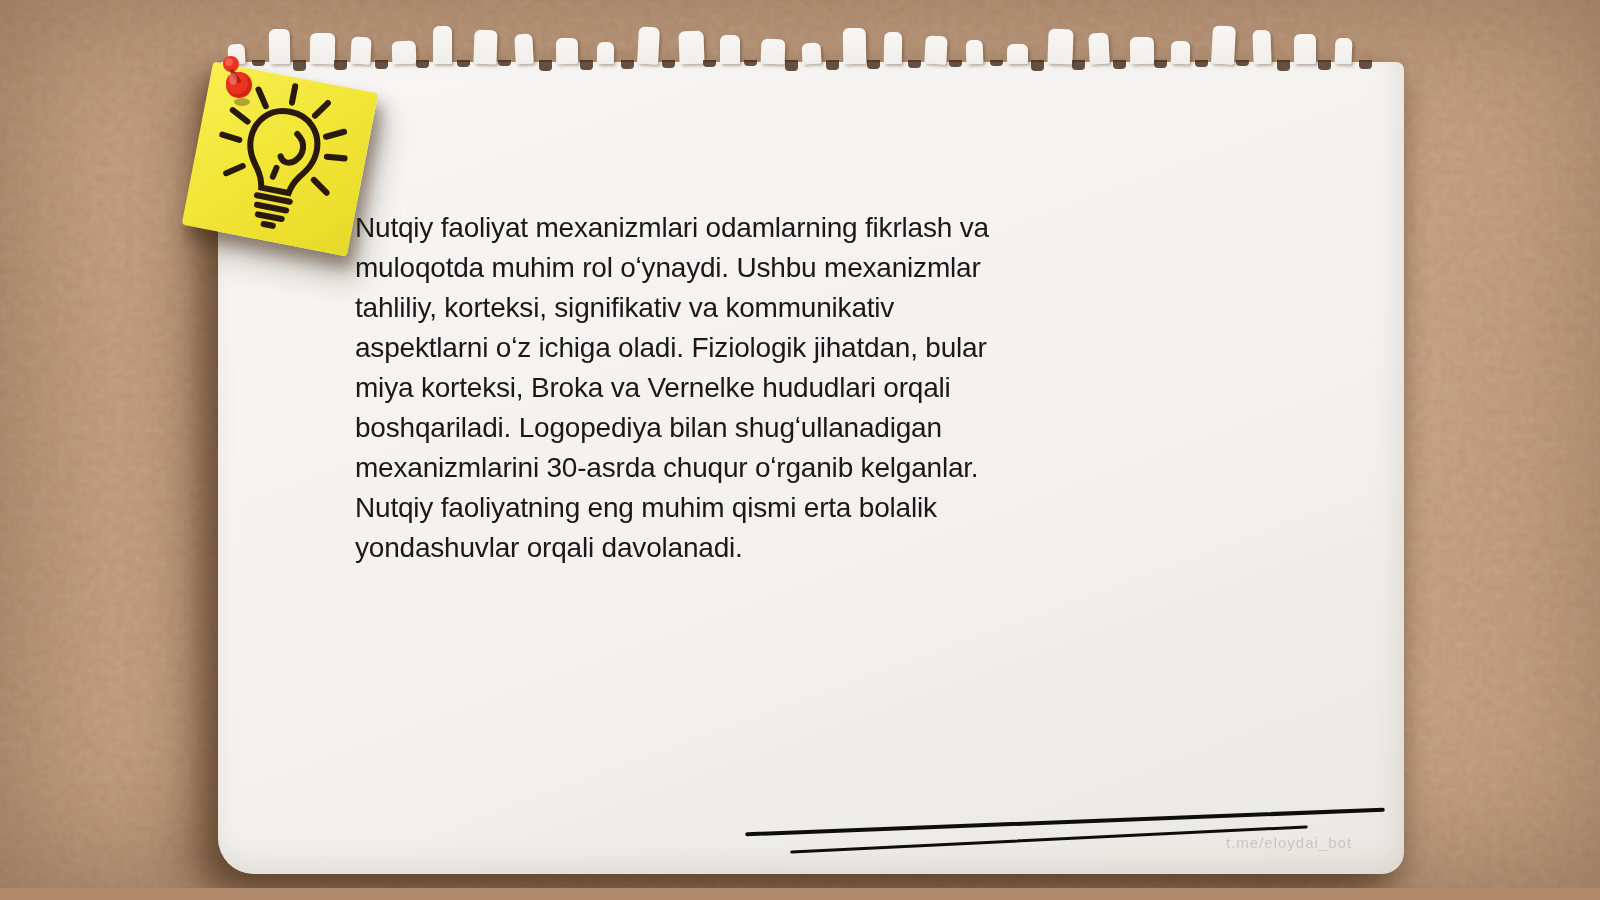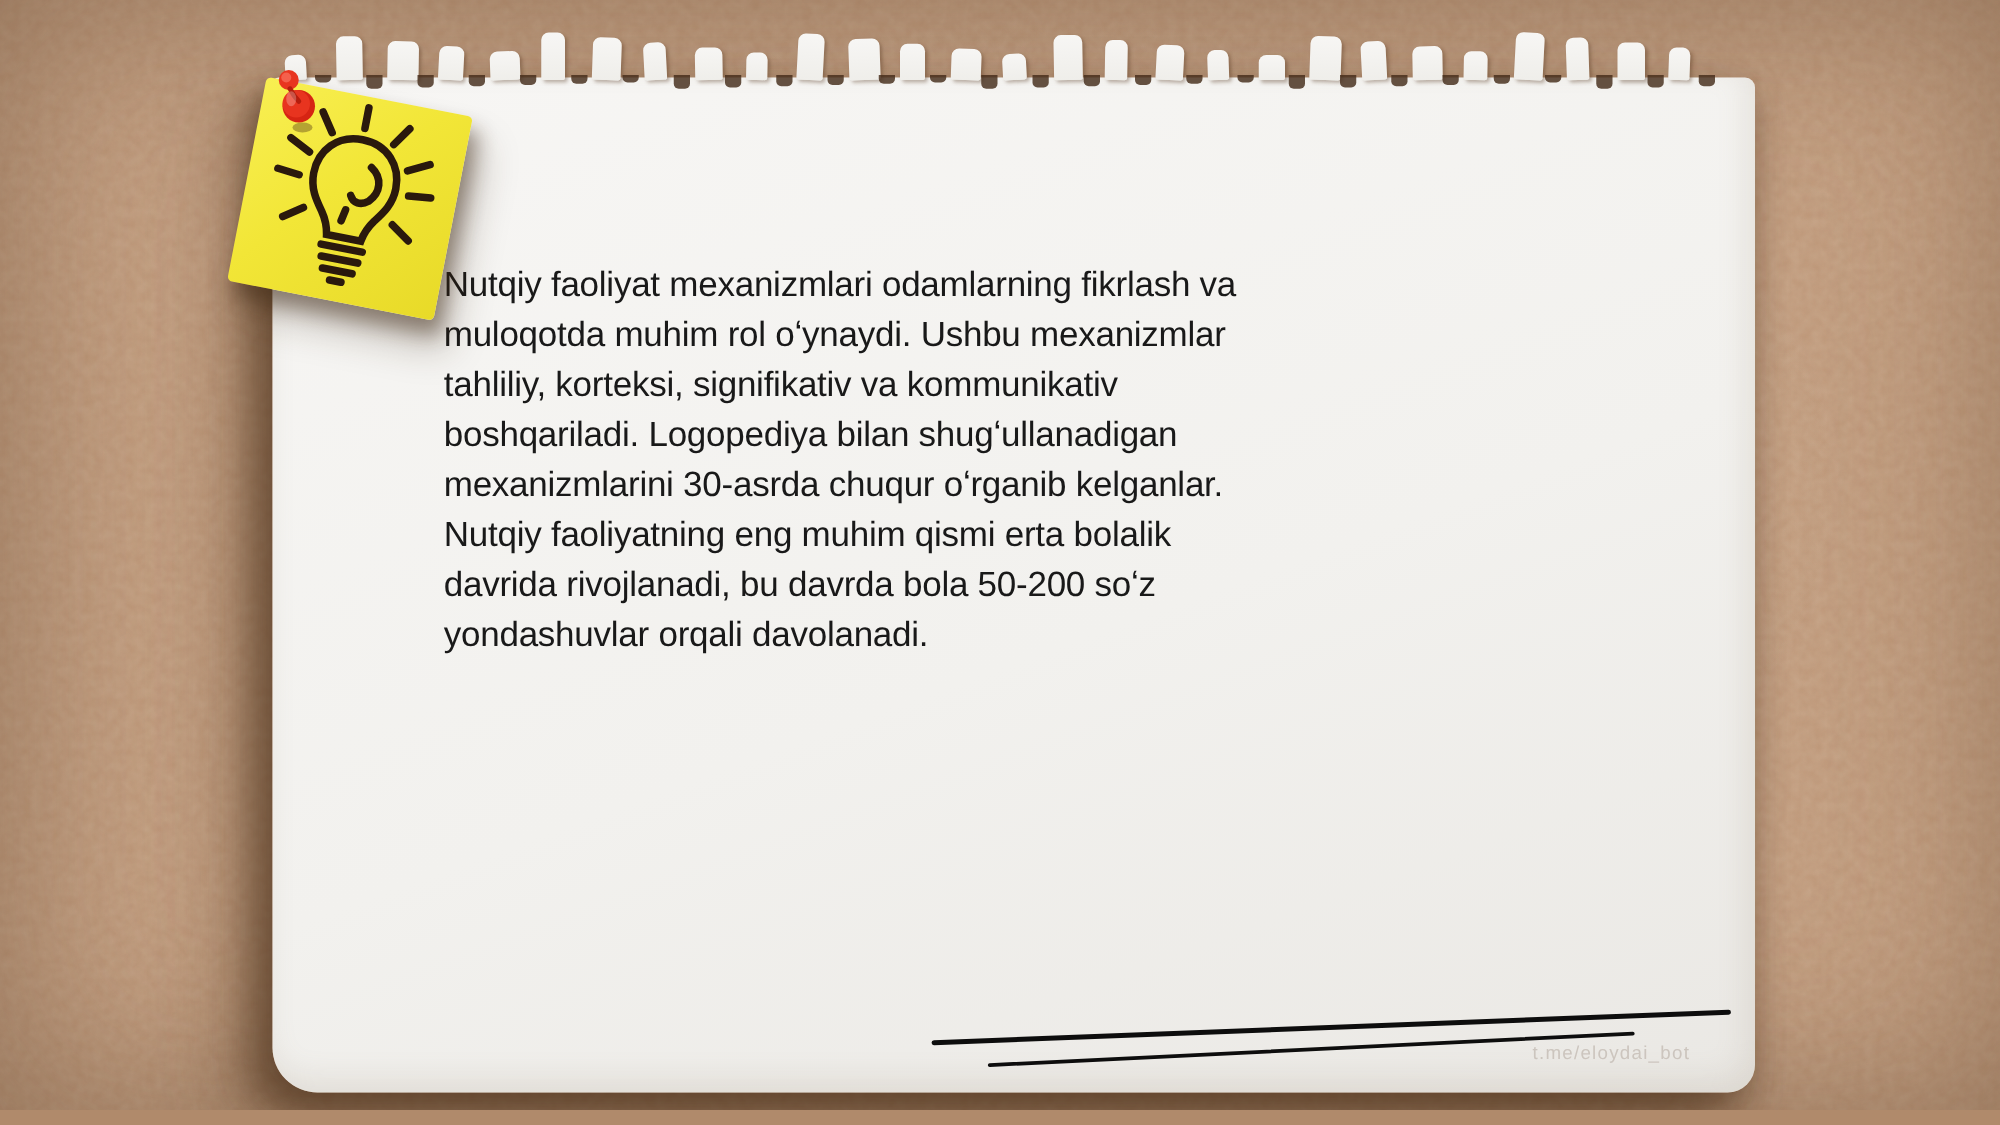--- a/index.html
+++ b/index.html
@@ -215,24 +215,25 @@
         <div class="tab-unit">
           <div class="tab" style="height: 26px; width: 17px; transform: rotate(2deg);"></div>
           <div class="hole" style="height: 9px;"></div>
         </div>
       </div>
 
     <div class="note-text">
         <div>Nutqiy faoliyat mexanizmlari odamlarning fikrlash va</div>
         <div>muloqotda muhim rol oʻynaydi. Ushbu mexanizmlar</div>
         <div>tahliliy, korteksi, signifikativ va kommunikativ</div>
+        <div>aspektlarni oʻz ichiga oladi. Fiziologik jihatdan, bular</div>
+        <div>miya korteksi, Broka va Vernelke hududlari orqali</div>
         <div>boshqariladi. Logopediya bilan shugʻullanadigan</div>
         <div>mexanizmlarini 30-asrda chuqur oʻrganib kelganlar.</div>
         <div>Nutqiy faoliyatning eng muhim qismi erta bolalik</div>
-        <div>davrida rivojlanadi, bu davrda bola 50-200 soʻz</div>
         <div>yondashuvlar orqali davolanadi.</div>
       </div>
 
     <div class="rule rule-1"></div>
     <div class="rule rule-2"></div>
 
     <div class="watermark">t.me/eloydai_bot</div>
   </div>
 
   <div class="sticky">

